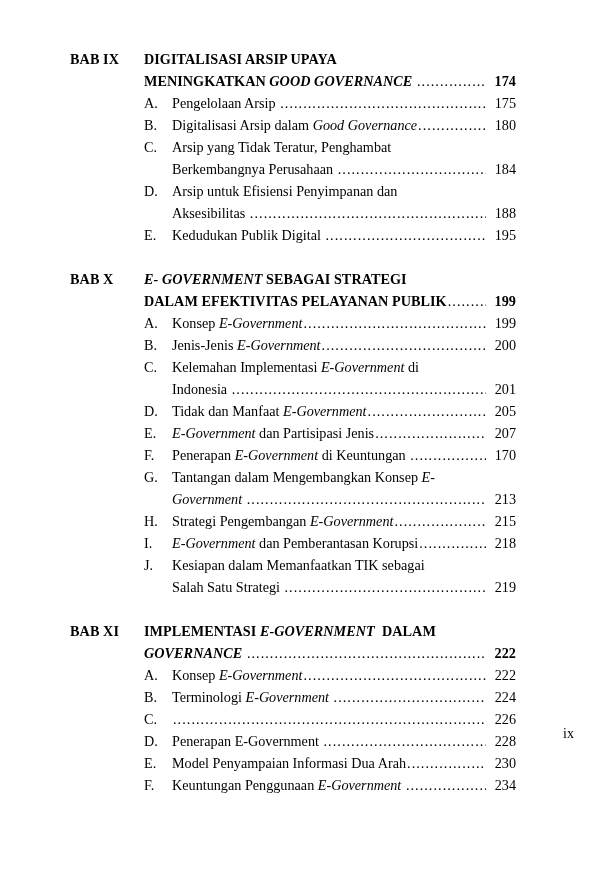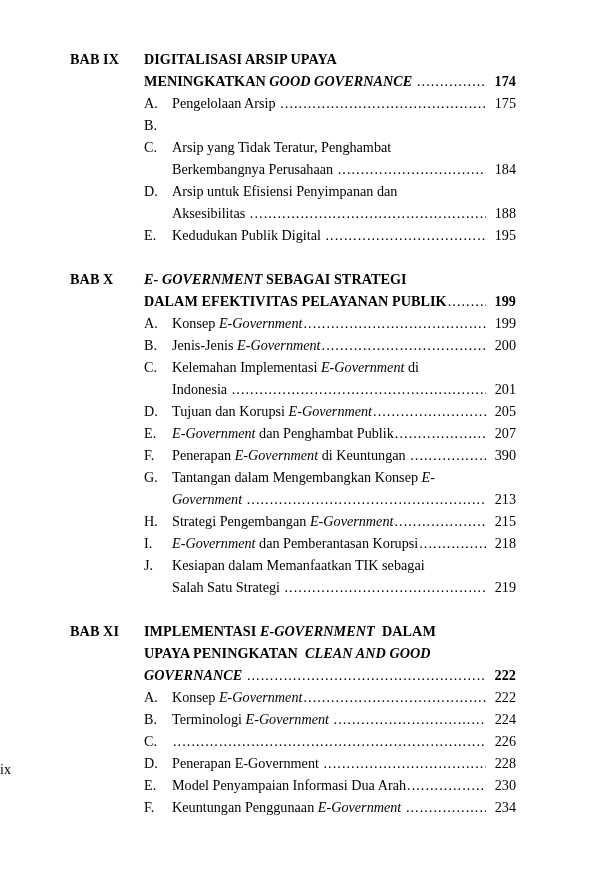--- a/index.html
+++ b/index.html
@@ -112,23 +112,23 @@
 
   
   .row.nolead .text-cell {
     white-space: pre;
   }
 
   
   .folio {
     position: absolute;
     left: 0;
-    top: 762px;
+    top: 726px;
     width: 574px;
-    text-align: left;
+    text-align: right;
     font-size: 14px;
     font-family: "Liberation Serif", "DejaVu Serif", serif;
   }
 </style>
 </head>
 <body>
 
 <div class="page">
   <div class="toc" id="toc-root">
       <div class="chapter-block">
@@ -149,20 +149,25 @@
           <div class="entry-letter">A.</div>
           <div class="text-cell">
             <span class="label"><span>Pengelolaan Arsip </span></span>
             <span class="leader"></span>
             <span class="pagenum">175</span>
           </div>
         </div>
         <div class="row">
           <div class="bab-spacer"></div>
           <div class="entry-letter">B.</div>
+          <div class="text-cell">
+            <span class="label"><span>Digitalisasi Arsip dalam </span><span class="it">Good Governance</span></span>
+            <span class="leader"></span>
+            <span class="pagenum">180</span>
+          </div>
         </div>
         <div class="row nolead">
           <div class="bab-spacer"></div>
           <div class="entry-letter">C.</div>
           <div class="text-cell"><span class="label"><span>Arsip yang Tidak Teratur, Penghambat</span></span></div>
         </div>
         <div class="row">
           <div class="bab-spacer"></div>
           <div class="entry-spacer"></div>
           <div class="text-cell">
@@ -237,41 +242,41 @@
           <div class="text-cell">
             <span class="label"><span>Indonesia </span></span>
             <span class="leader"></span>
             <span class="pagenum">201</span>
           </div>
         </div>
         <div class="row">
           <div class="bab-spacer"></div>
           <div class="entry-letter">D.</div>
           <div class="text-cell">
-            <span class="label"><span>Tujuan dan Korupsi </span><span class="it">E-Government</span></span>
+            <span class="label"><span>Tidak dan Manfaat </span><span class="it">E-Government</span></span>
             <span class="leader"></span>
             <span class="pagenum">205</span>
           </div>
         </div>
         <div class="row">
           <div class="bab-spacer"></div>
           <div class="entry-letter">E.</div>
           <div class="text-cell">
-            <span class="label"><span class="it">E-Government</span><span> dan Penghambat Publik</span></span>
+            <span class="label"><span class="it">E-Government</span><span> dan Partisipasi Jenis</span></span>
             <span class="leader"></span>
             <span class="pagenum">207</span>
           </div>
         </div>
         <div class="row">
           <div class="bab-spacer"></div>
           <div class="entry-letter">F.</div>
           <div class="text-cell">
             <span class="label"><span>Penerapan </span><span class="it">E-Government</span><span> di Keuntungan </span></span>
             <span class="leader"></span>
-            <span class="pagenum">390</span>
+            <span class="pagenum">170</span>
           </div>
         </div>
         <div class="row nolead">
           <div class="bab-spacer"></div>
           <div class="entry-letter">G.</div>
           <div class="text-cell"><span class="label"><span>Tantangan dalam Mengembangkan Konsep </span><span class="it">E-</span></span></div>
         </div>
         <div class="row">
           <div class="bab-spacer"></div>
           <div class="entry-spacer"></div>
@@ -312,24 +317,20 @@
             <span class="leader"></span>
             <span class="pagenum">219</span>
           </div>
         </div>
       </div>
       <div class="chapter-block">
         <div class="row nolead chapter-title">
           <div class="bab-label">BAB XI</div>
           <div class="text-cell"><span class="label"><span>IMPLEMENTASI </span><span class="bold-it">E-GOVERNMENT</span><span>  DALAM</span></span></div>
         </div>
-        <div class="row nolead chapter-title">
-          <div class="bab-spacer"></div>
-          <div class="text-cell"><span class="label"><span>UPAYA PENINGKATAN  </span><span class="bold-it">CLEAN AND GOOD</span></span></div>
-        </div>
         <div class="row chapter-title">
           <div class="bab-spacer"></div>
           <div class="text-cell">
             <span class="label"><span class="bold-it">GOVERNANCE</span><span> </span></span>
             <span class="leader"></span>
             <span class="pagenum">222</span>
           </div>
         </div>
         <div class="row">
           <div class="bab-spacer"></div>

